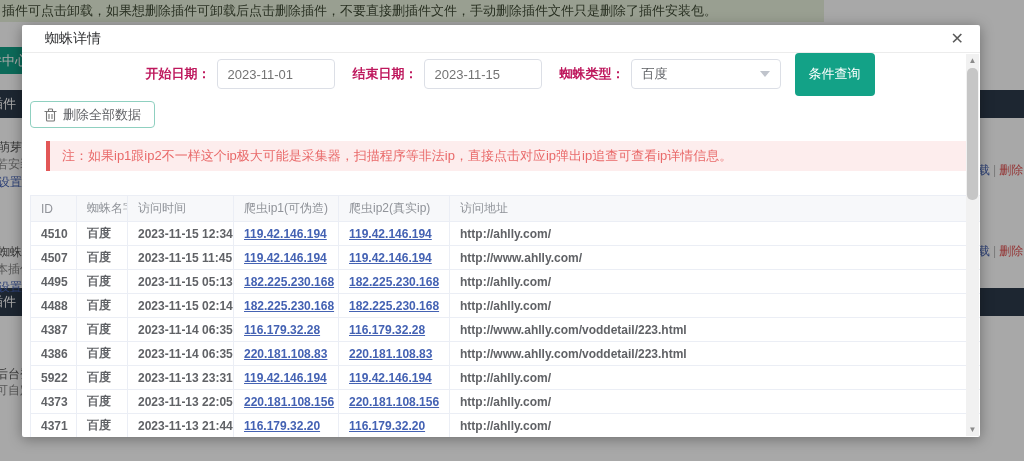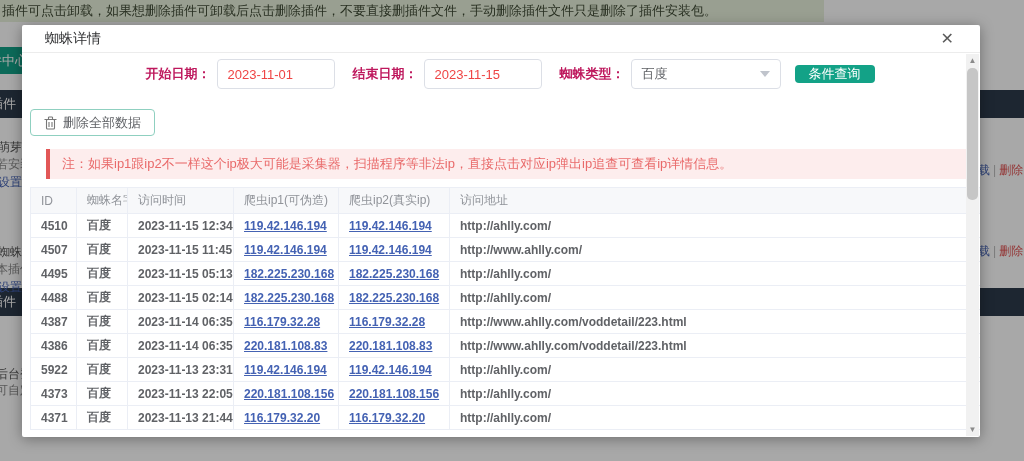--- a/index.html
+++ b/index.html
@@ -37,69 +37,69 @@
   
   .overlay { position:absolute; inset:0; background:rgba(0,0,0,.34); }
   
   .modal {
     position:absolute; left:22px; top:25px; width:958px; height:412px;
     background:#fff; border-radius:2px; box-shadow:0 2px 14px rgba(0,0,0,.35);
     overflow:hidden;
   }
   .modal-header {
     height:28px; display:flex; align-items:center; justify-content:space-between;
-    padding:0 26px 0 23px; border-bottom:1px solid #ececec;
+    padding:0 16px 0 23px; border-bottom:1px solid #ececec;
   }
   .modal-title { font-size:14px; color:#303133; }
   .close-btn {
     font-size:16px; color:#5a5a5a; cursor:pointer; line-height:1;
     background:none; border:none; font-family:inherit;
   }
   .modal-body { padding:6px 8px 0 8px; position:relative; height:384px; }
   
   .form-row {
     display:flex; align-items:center; justify-content:center; height:30px;
   }
   .form-label { font-size:13px; color:#be185d; font-weight:bold; margin:0 6px 0 18px; white-space:nowrap; }
   .text-input {
     width:118px; height:30px; border:1px solid #dcdfe6; border-radius:4px;
-    font-size:13px; color:#ef4444; padding:4px 10px;
+    font-size:13px; color:#737373; padding:4px 10px;
     font-family:inherit; background:#fff;
   }
   .select-box {
     width:150px; height:30px; border:1px solid #dcdfe6; border-radius:4px;
     font-size:13px; color:#606266; padding:0 10px; background:#fff;
     display:flex; align-items:center; justify-content:space-between; cursor:pointer;
   }
   .select-caret {
     width:0; height:0; border-left:5px solid transparent; border-right:5px solid transparent;
     border-top:6px solid #c0c4cc;
   }
   .query-btn {
-    margin-left:14px; height:18px; padding:0 14px; border:none; border-radius:4px;
+    margin-left:14px; height:43px; padding:0 14px; border:none; border-radius:4px;
     background:var(--accent); color:#fff; font-size:13px; cursor:pointer; font-family:inherit;
   }
   
-  .delete-row { margin-top:20px; }
+  .delete-row { margin-top:12px; }
   .delete-btn {
     display:inline-flex; align-items:center; gap:6px;
     height:27px; padding:0 13px; background:#fff;
     border:1px solid #8fd0c0; border-radius:4px;
     font-size:13px; color:#606266; cursor:pointer; font-family:inherit;
   }
   .trash-icon { width:13px; height:14px; }
   
   .notice {
     margin-top:13px; margin-left:16px; width:930px;
     background:#fdeded; border-left:4px solid #e25757;
     padding:5px 12px; font-size:13px; color:#e96a6a; line-height:20px;
   }
   
   .spider-table {
-    margin-top:8px; width:972px; border-collapse:collapse; table-layout:fixed;
+    margin-top:24px; width:972px; border-collapse:collapse; table-layout:fixed;
     font-size:12px;
   }
   .spider-table th, .spider-table td {
     border:1px solid #ebeef5; padding:0 10px; height:26px; text-align:left;
     overflow:hidden; white-space:nowrap; font-weight:normal;
   }
   .spider-table th { background:#f7f8fa; color:#909399; }
   .spider-table td { color:#606266; height:24px;font-weight:bold; }
   .col-id{width:46px;} .col-name{width:51px;} .col-time{width:106px;}
   .col-ip1{width:105px;} .col-ip2{width:111px;}

